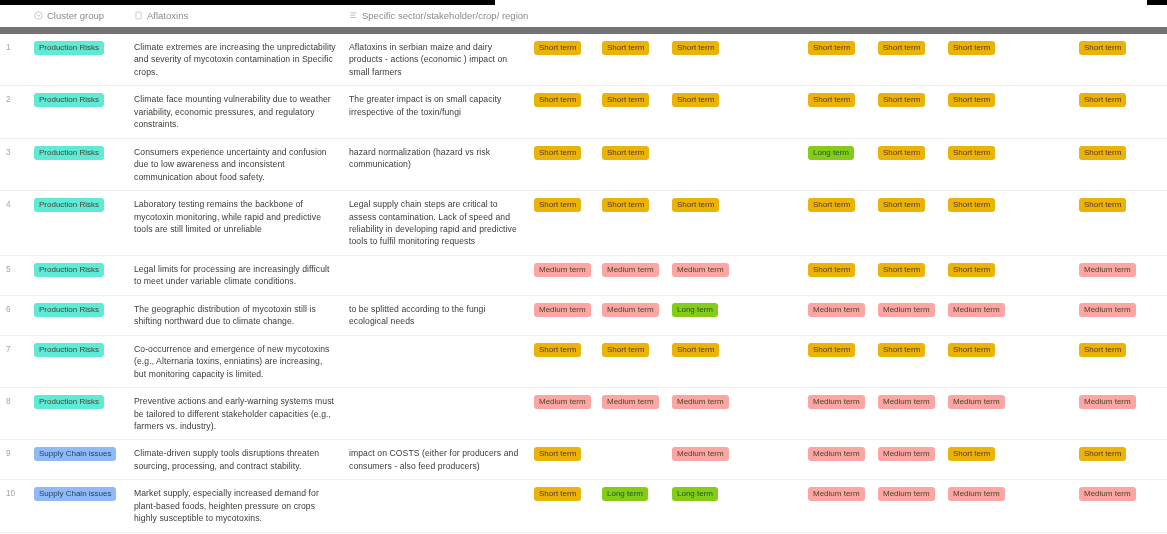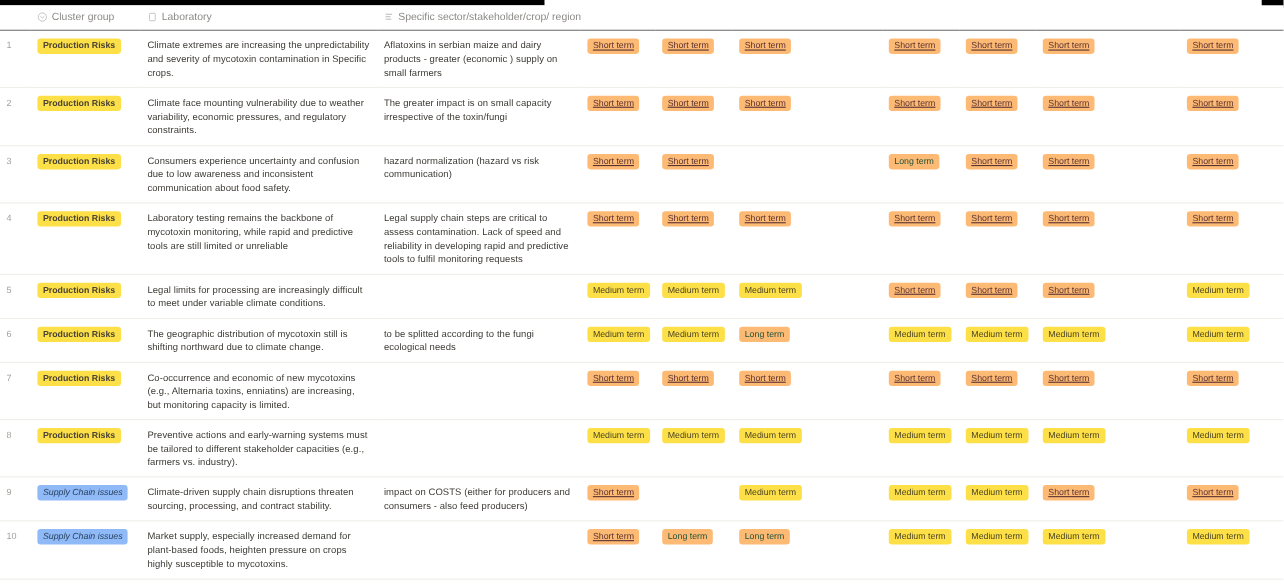--- a/index.html
+++ b/index.html
@@ -60,21 +60,21 @@
   col.c-t5     { width: 70px; }
   col.c-t6     { width: 131px; }
   col.c-t7     { width: 94px; }
 
   thead th {
     font-weight: 400;
     font-size: 9.5px;
     color: #8d8b87;
     text-align: left;
     padding: 5px 6px 6px 6px;
-    border-bottom: 1px solid #737373;
+    border-bottom: 7px solid #737373;
     vertical-align: middle;
     white-space: nowrap;
     background: #fff;
   }
   thead th.num-h { padding-left: 4px; }
 
   .hdr-cell {
     display: flex;
     align-items: center;
     gap: 4px;
@@ -114,26 +114,26 @@
     font-size: 8px;
     line-height: 1.25;
     white-space: nowrap;
     max-width: 100%;
     overflow: hidden;
     text-overflow: ellipsis;
     vertical-align: top;
   }
   .badge.cluster { font-size: 8px; padding: 2px 5px; }
 
-  .b-yellow  { background: #fde047; color: #4a4334; font-weight: bold; }
-  .b-blue    { background: #8fbaf7; color: #28405e; font-style: italic; }
-
-  .t-short   { background: #fdba74; color: #5c3232; text-decoration: underline; }
-  .t-medium  { background: #fde047; color: #4d4524; }
-  .t-long    { background: #fdba74; color: #22523a; }
+  .b-yellow  { background: #5eead4; color: #4a4334; }
+  .b-blue    { background: #8fbaf7; color: #28405e; }
+
+  .t-short   { background: #eab308; color: #5c3232; }
+  .t-medium  { background: #fca5a5; color: #4d4524; }
+  .t-long    { background: #84cc16; color: #22523a; }
 
   .blank { }
 </style>
 </head>
 <body>
 
 <div id="topbar-left"></div>
 <div id="topbar-right-nub"></div>
 
 <div id="table-wrap">
@@ -165,21 +165,21 @@
             <span>Cluster group</span>
           </div>
         </th>
         <th>
           <div class="hdr-cell">
             <span class="hdr-ico">
               <svg viewBox="0 0 12 12">
                   <rect x="2.5" y="1.5" width="7" height="9" rx="1" fill="none" stroke="#8d8b87" stroke-width="1"></rect>
                 </svg>
             </span>
-            <span>Laboratory</span>
+            <span>Aflatoxins</span>
           </div>
         </th>
         <th>
           <div class="hdr-cell">
             <span class="hdr-ico">
               <svg viewBox="0 0 12 12">
                   <rect x="2" y="2" width="8" height="1.2" fill="#8d8b87"></rect>
                   <rect x="2" y="5" width="6" height="1.2" fill="#8d8b87"></rect>
                   <rect x="2" y="8" width="7" height="1.2" fill="#8d8b87"></rect>
                 </svg>
@@ -194,21 +194,21 @@
         <th></th>
         <th></th>
         <th></th>
       </tr>
     </thead>
     <tbody id="tbody">
         <tr>
           <td class="num">1</td>
           <td><span class="badge cluster b-yellow">Production Risks</span></td>
           <td class="stmt">Climate extremes are increasing the unpredictability and severity of mycotoxin contamination in Specific crops.</td>
-          <td class="spec">Aflatoxins  in serbian maize and dairy products - greater (economic ) supply on small farmers</td>
+          <td class="spec">Aflatoxins  in serbian maize and dairy products - actions (economic ) impact on small farmers</td>
           <td class="termcell"><span class="badge t-short">Short term</span></td>
           <td class="termcell"><span class="badge t-short">Short term</span></td>
           <td class="termcell"><span class="badge t-short">Short term</span></td>
           <td class="termcell"><span class="badge t-short">Short term</span></td>
           <td class="termcell"><span class="badge t-short">Short term</span></td>
           <td class="termcell"><span class="badge t-short">Short term</span></td>
           <td class="termcell"><span class="badge t-short">Short term</span></td>
         </tr>
         <tr>
           <td class="num">2</td>
@@ -271,21 +271,21 @@
           <td class="termcell"><span class="badge t-medium">Medium term</span></td>
           <td class="termcell"><span class="badge t-long">Long term</span></td>
           <td class="termcell"><span class="badge t-medium">Medium term</span></td>
           <td class="termcell"><span class="badge t-medium">Medium term</span></td>
           <td class="termcell"><span class="badge t-medium">Medium term</span></td>
           <td class="termcell"><span class="badge t-medium">Medium term</span></td>
         </tr>
         <tr>
           <td class="num">7</td>
           <td><span class="badge cluster b-yellow">Production Risks</span></td>
-          <td class="stmt">Co-occurrence and economic of new mycotoxins (e.g., Alternaria toxins, enniatins) are increasing, but monitoring capacity is limited.</td>
+          <td class="stmt">Co-occurrence and emergence of new mycotoxins (e.g., Alternaria toxins, enniatins) are increasing, but monitoring capacity is limited.</td>
           <td class="spec"></td>
           <td class="termcell"><span class="badge t-short">Short term</span></td>
           <td class="termcell"><span class="badge t-short">Short term</span></td>
           <td class="termcell"><span class="badge t-short">Short term</span></td>
           <td class="termcell"><span class="badge t-short">Short term</span></td>
           <td class="termcell"><span class="badge t-short">Short term</span></td>
           <td class="termcell"><span class="badge t-short">Short term</span></td>
           <td class="termcell"><span class="badge t-short">Short term</span></td>
         </tr>
         <tr>
@@ -297,21 +297,21 @@
           <td class="termcell"><span class="badge t-medium">Medium term</span></td>
           <td class="termcell"><span class="badge t-medium">Medium term</span></td>
           <td class="termcell"><span class="badge t-medium">Medium term</span></td>
           <td class="termcell"><span class="badge t-medium">Medium term</span></td>
           <td class="termcell"><span class="badge t-medium">Medium term</span></td>
           <td class="termcell"><span class="badge t-medium">Medium term</span></td>
         </tr>
         <tr>
           <td class="num">9</td>
           <td><span class="badge cluster b-blue">Supply Chain issues</span></td>
-          <td class="stmt">Climate-driven supply chain disruptions threaten sourcing, processing, and contract stability.</td>
+          <td class="stmt">Climate-driven supply tools disruptions threaten sourcing, processing, and contract stability.</td>
           <td class="spec">impact on COSTS (either for producers and consumers - also feed producers)</td>
           <td class="termcell"><span class="badge t-short">Short term</span></td>
           <td class="termcell blank"></td>
           <td class="termcell"><span class="badge t-medium">Medium term</span></td>
           <td class="termcell"><span class="badge t-medium">Medium term</span></td>
           <td class="termcell"><span class="badge t-medium">Medium term</span></td>
           <td class="termcell"><span class="badge t-short">Short term</span></td>
           <td class="termcell"><span class="badge t-short">Short term</span></td>
         </tr>
         <tr>

